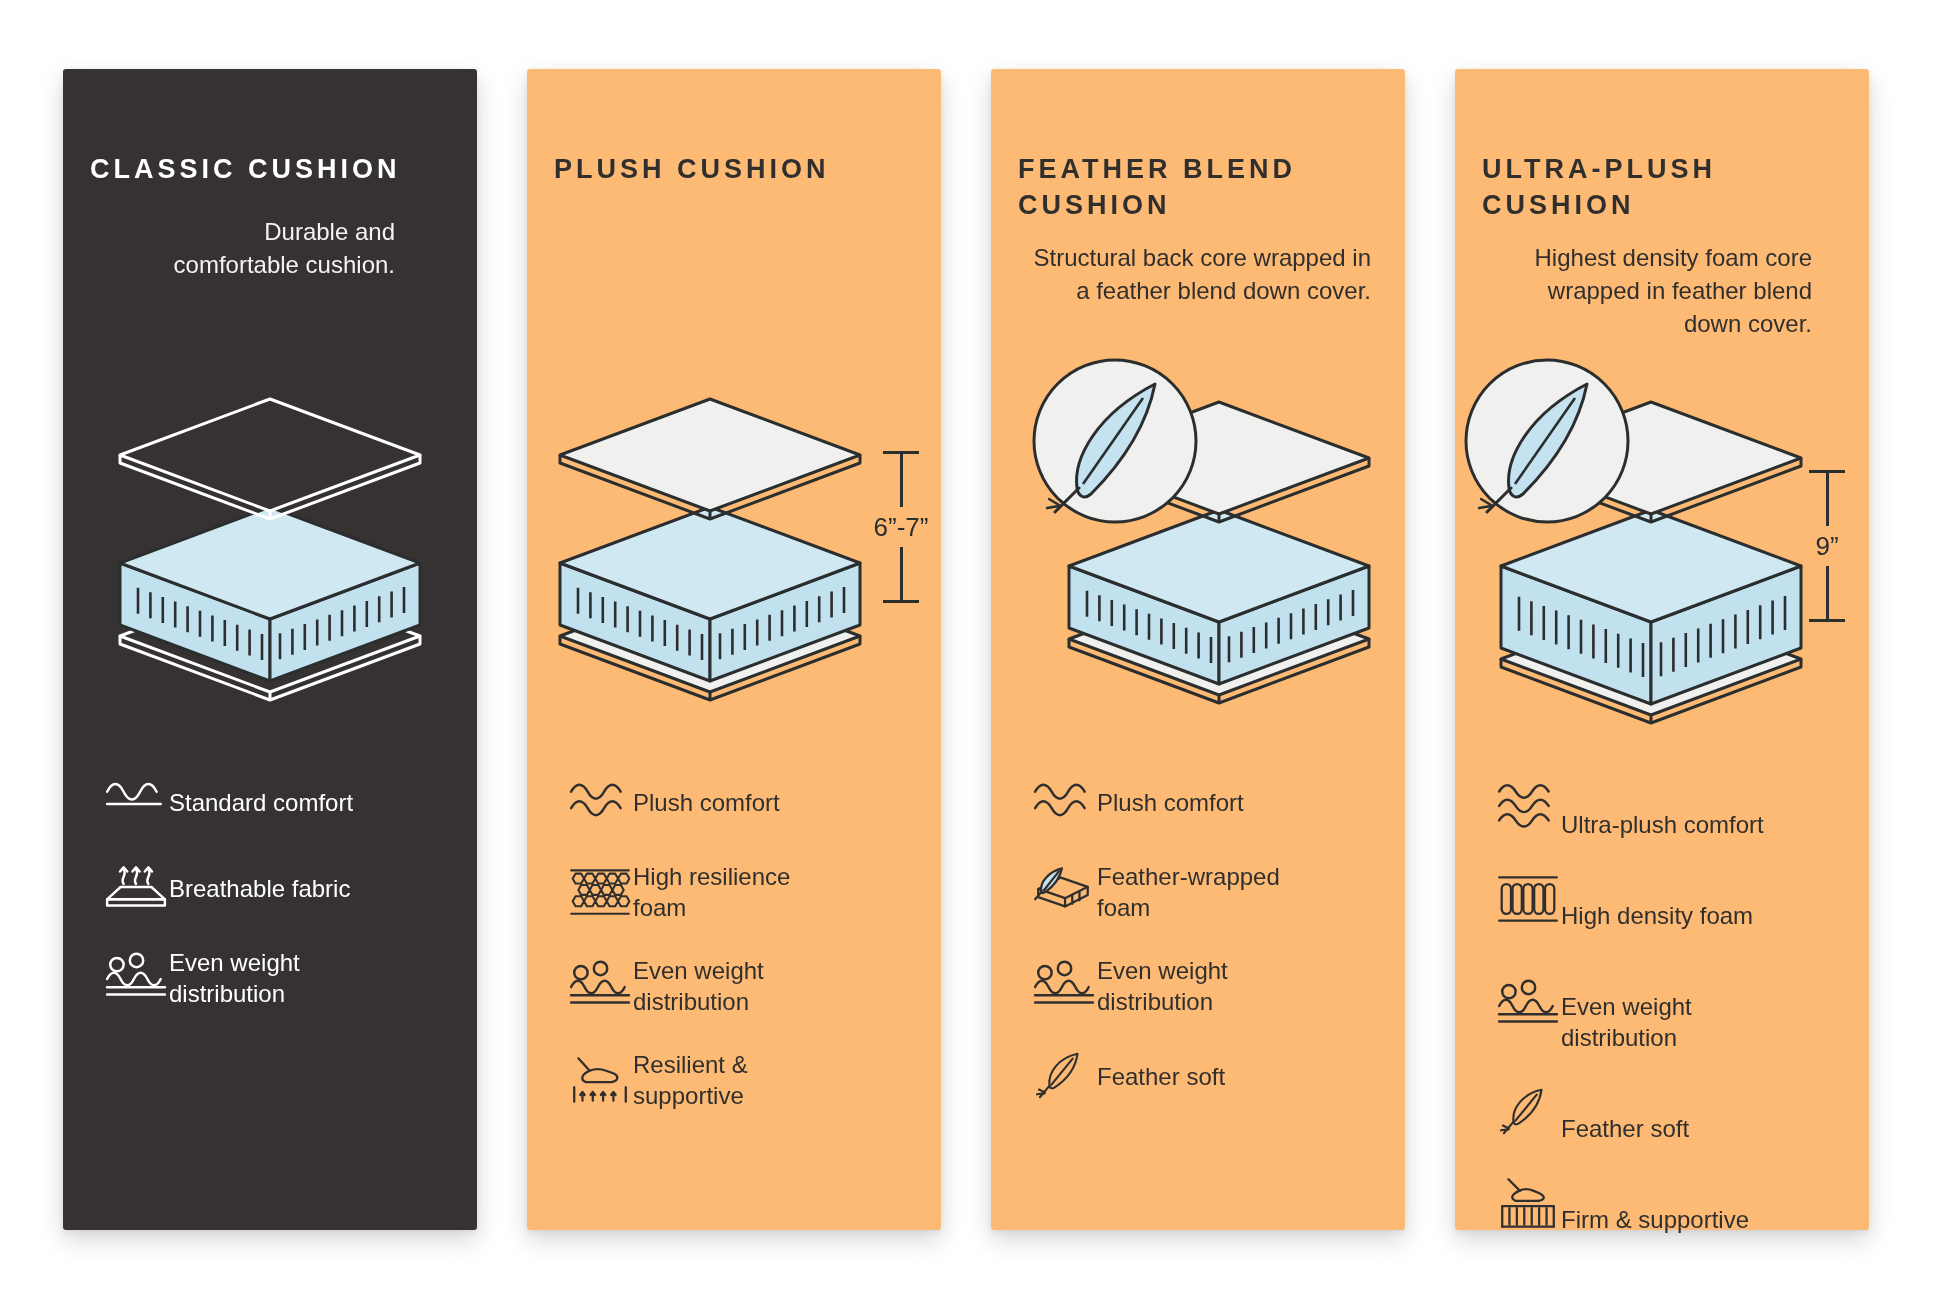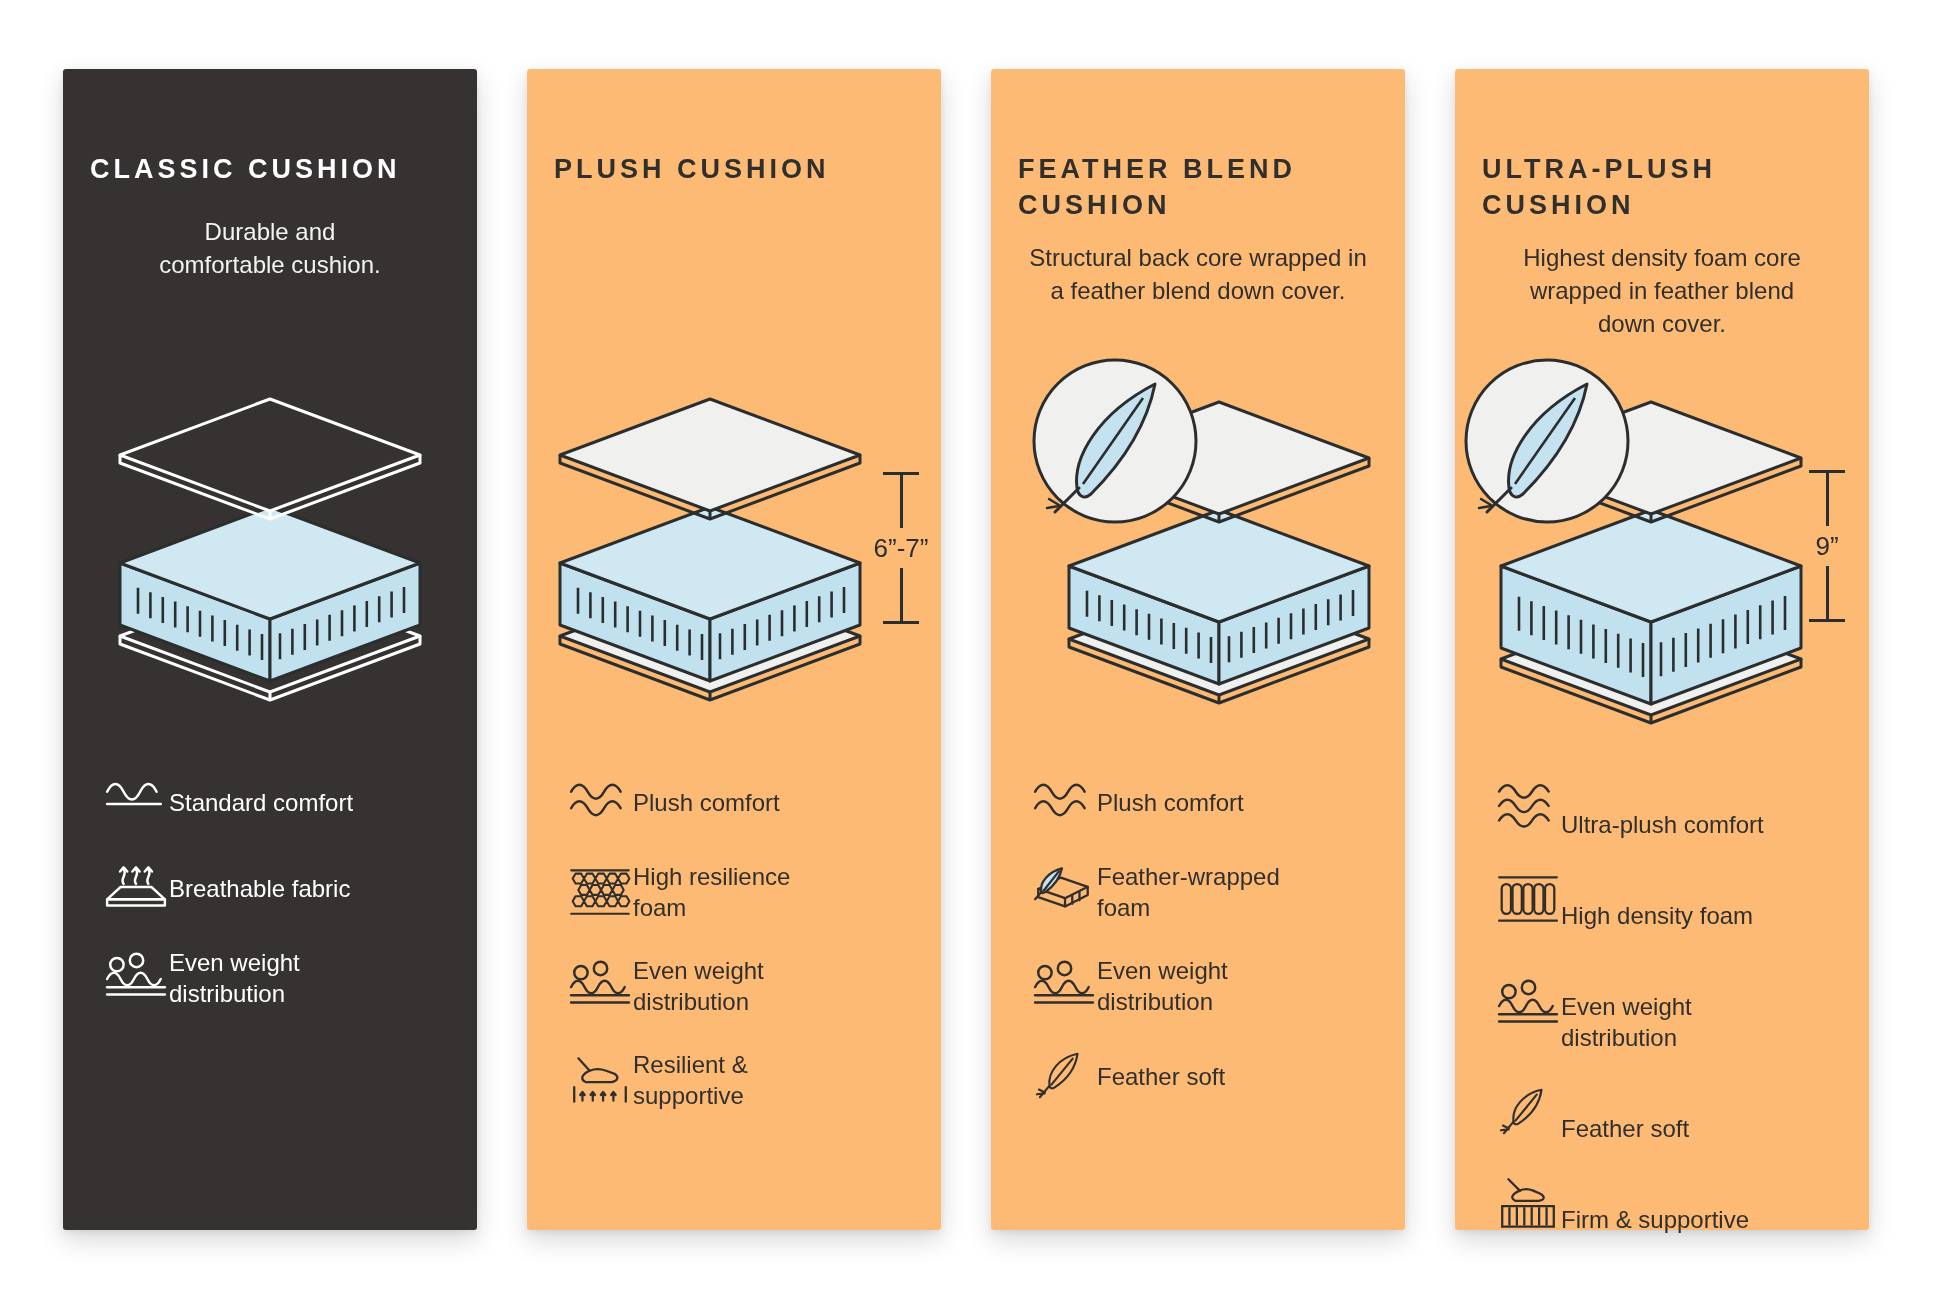--- a/index.html
+++ b/index.html
@@ -13,39 +13,39 @@
     position:absolute;top:69px;width:414px;height:1161px;
     background:#fdba74;border-radius:3px;
     box-shadow:0 10px 26px rgba(0,0,0,.16), 0 2px 6px rgba(0,0,0,.07);
   }
   .panel.dark{background:#353231;color:#ffffff;}
   .p1{left:63px}.p2{left:527px}.p3{left:991px}.p4{left:1455px}
   .title{
     margin:82px auto 0;width:360px;text-align:left;
     font-size:27px;font-weight:bold;letter-spacing:4px;line-height:36px;
   }
-  .desc{margin:28px auto 0;text-align:center;font-size:24px;line-height:33px;}
+  .desc{margin:28px auto 0;text-align:right;font-size:24px;line-height:33px;}
   .p1 .desc{width:250px;color:#f4f3f1;}
   .p2 .desc{width:300px;}
   .p3 .desc{width:346px;margin-top:18px;}
   .p4 .desc{width:300px;margin-top:18px;}
   .illo{position:absolute;left:0;width:100%;display:flex;justify-content:center;pointer-events:none;}
   .p1 .illo,.p2 .illo{top:324px;}
   .p3 .illo,.p4 .illo{top:287px;}
   .p2 .illo svg{transform:translateX(-24px);}
   .p3 .illo svg{transform:translateX(16px);}
   .p4 .illo svg{transform:translateX(-16px);}
   .features{position:absolute;left:40px;right:14px;top:706px;}
   .feat{display:flex;align-items:center;margin-bottom:32px;min-height:54px;}
   .p4 .feat{margin-bottom:26px;}
   .feat svg{width:66px;height:54px;flex:none;}
   .feat .lbl{font-size:24px;line-height:31px;max-width:212px;}
   .p4 .feat .lbl{max-width:246px;margin-top:34px;}
   .measure{position:absolute;display:flex;flex-direction:column;align-items:center;color:#2b2e2f;}
-  .p2 .measure{top:403px;right:0;width:80px;}
+  .p2 .measure{top:382px;right:0;width:80px;}
   .p4 .measure{top:401px;right:12px;width:60px;}
   .m-cap{width:36px;height:3px;background:currentColor;}
   .m-line{width:3px;height:53px;background:currentColor;}
   .m-lbl{font-size:26px;line-height:30px;margin:5px 0;white-space:nowrap;}
 </style>
 </head>
 <body>
 
 <section class="panel dark p1">
   <h2 class="title">CLASSIC CUSHION</h2>

